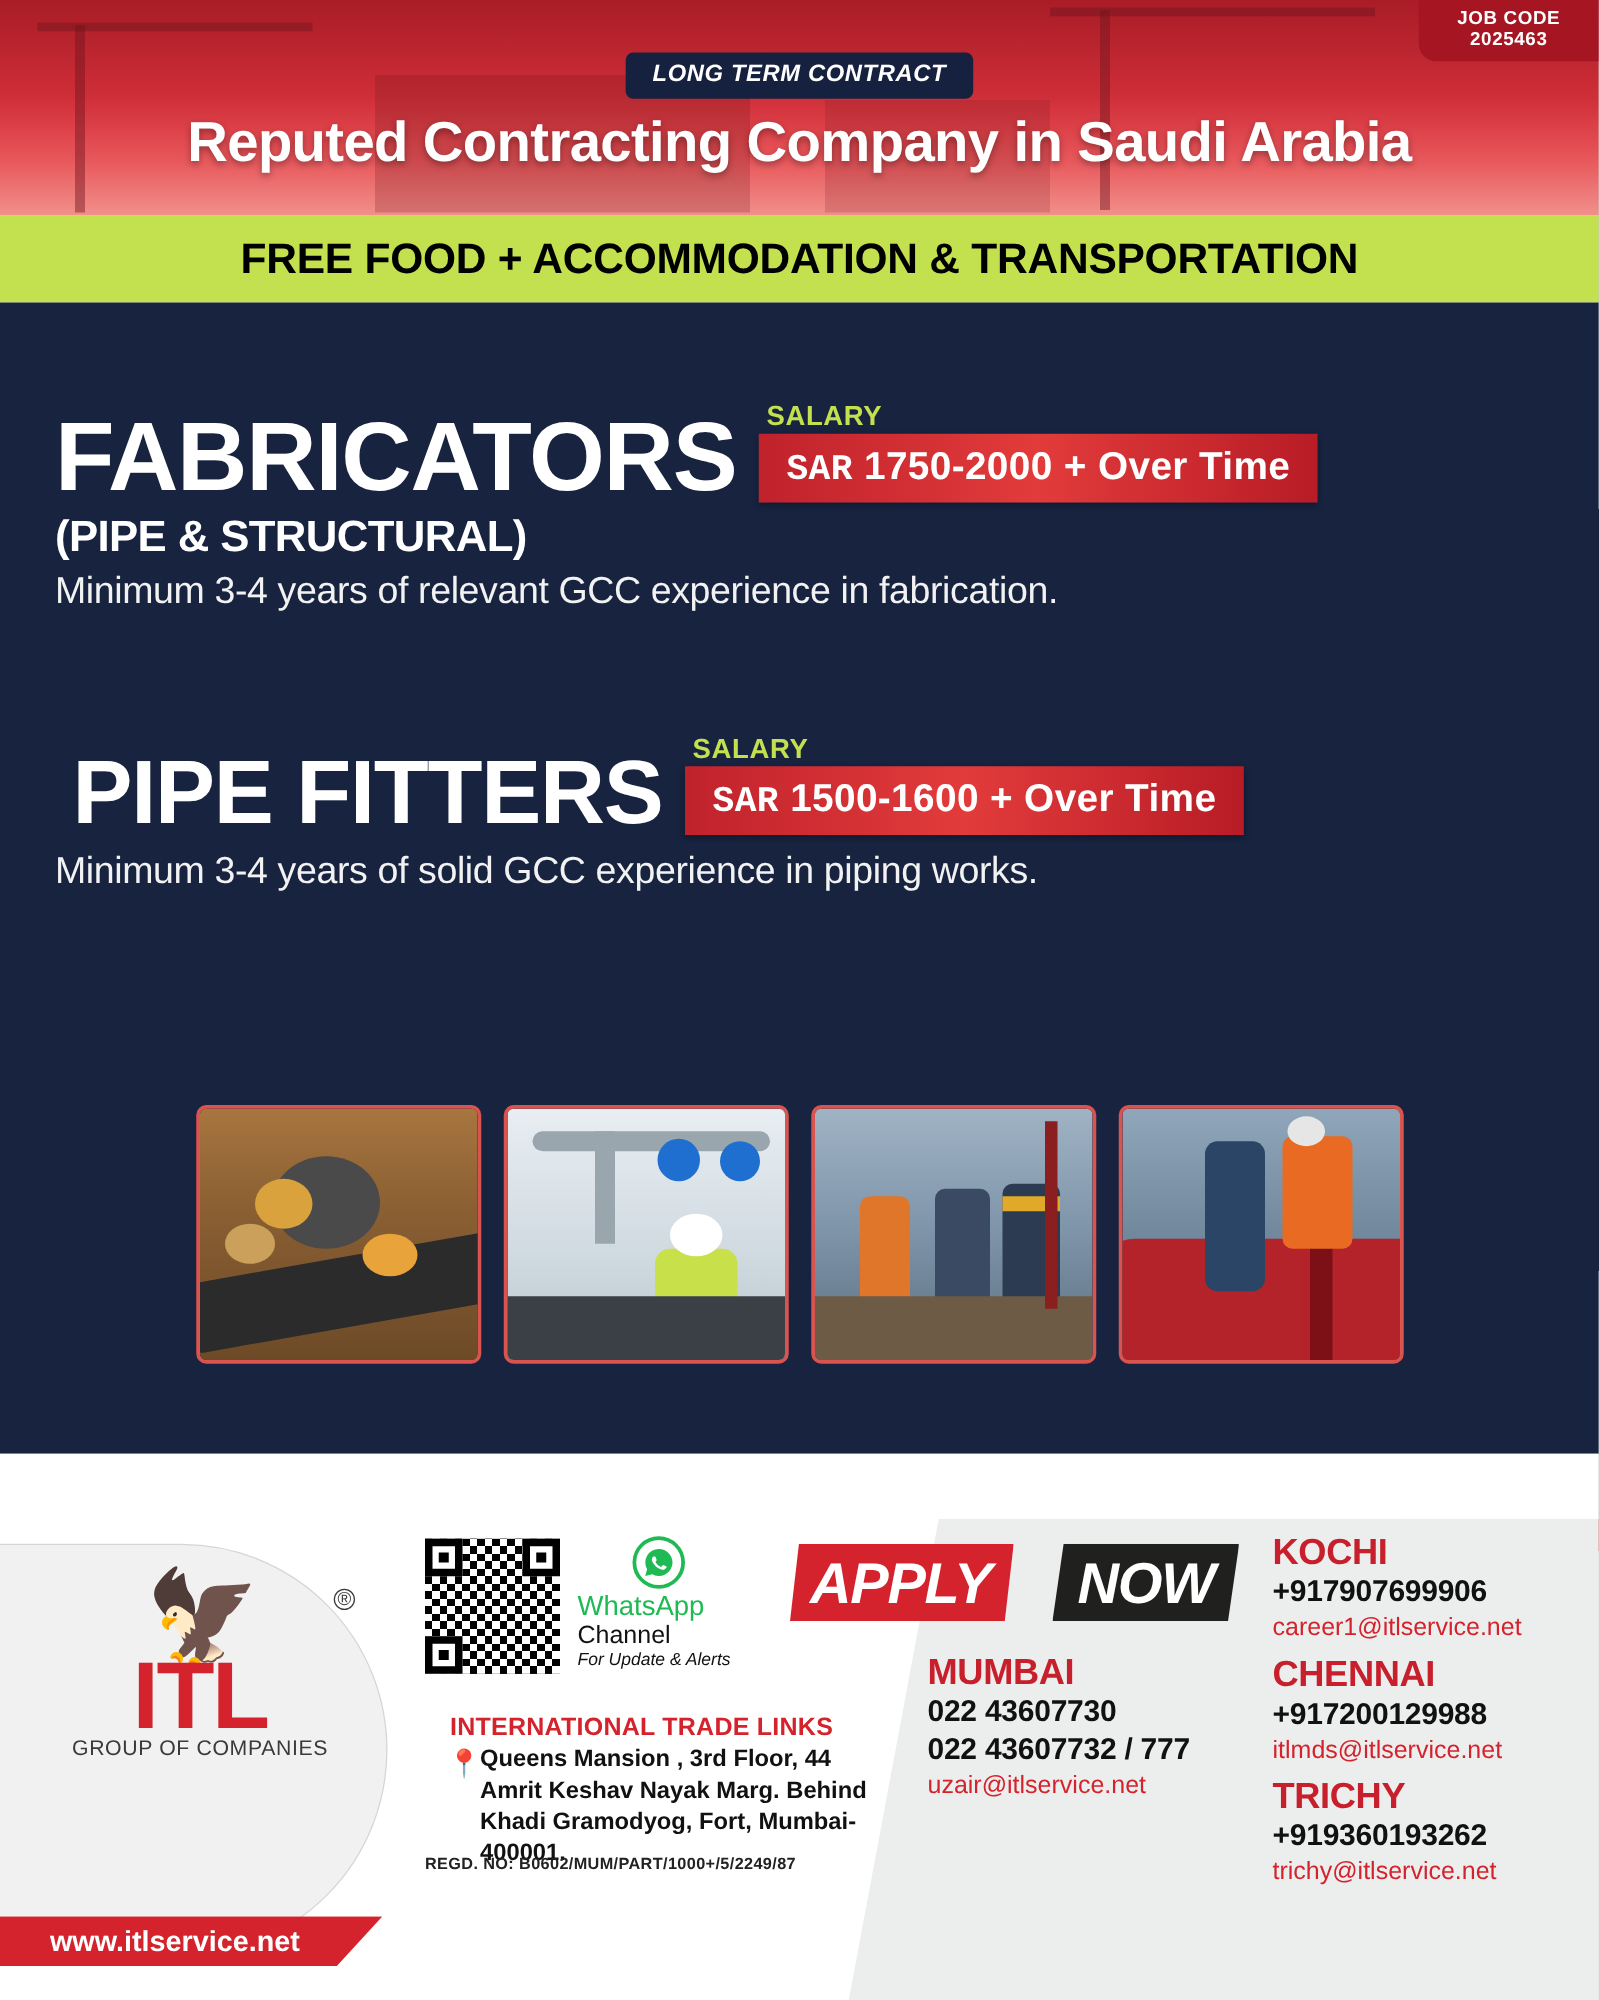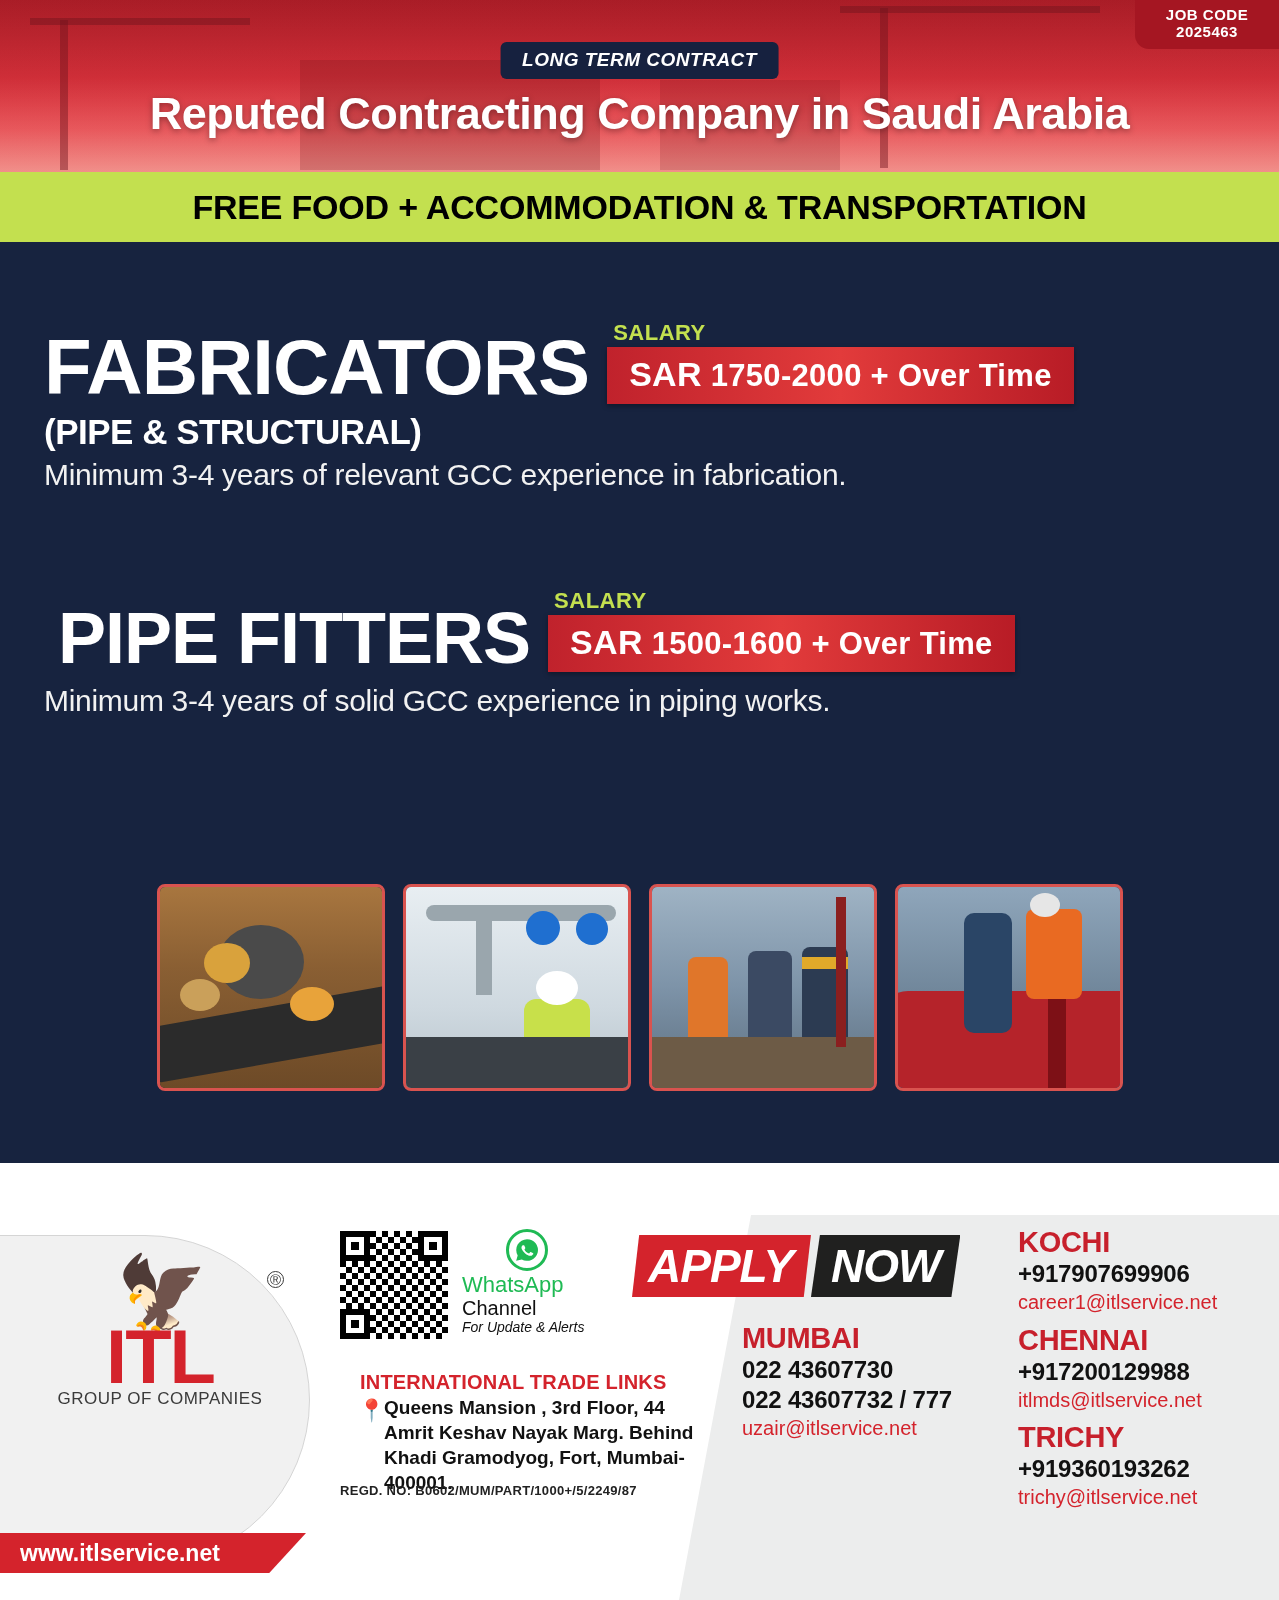--- a/index.html
+++ b/index.html
@@ -125,21 +125,21 @@
   .sal-band {
     background: linear-gradient(90deg, #c0222c 0%, #e23b3b 50%, #b81c26 100%);
     color: #ffffff;
     font-size: 31px;
     font-weight: bold;
     padding: 8px 22px 10px;
     white-space: nowrap;
     letter-spacing: 0.3px;
     box-shadow: 0 2px 5px rgba(0,0,0,0.35);
   }
-  .sal-band .cur { font-size: 34px; }
+  .sal-band .cur { font-size: 29px; font-family: Liberation Mono, monospace; }
   .job-sub {
     color: #ffffff;
     font-size: 35px;
     font-weight: bold;
     letter-spacing: -0.5px;
     margin-top: 6px;
   }
   .job-desc {
     color: #f2f2f2;
     font-size: 30px;
@@ -235,21 +235,21 @@
     left: 0;
     top: 370px;
     width: 306px;
     height: 40px;
     background: #d4232c;
     color: #ffffff;
     font-size: 23px;
     font-weight: bold;
     display: flex;
     align-items: center;
-    padding-left: 20px;
+    padding-left: 40px;
     clip-path: polygon(0 0, 100% 0, 88% 100%, 0 100%);
   }
 
   
   .qr-block { position: absolute; left: 340px; top: 68px; }
   .qr {
     width: 108px; height: 108px;
     background:
       repeating-linear-gradient(90deg,#000 0 6px,#fff 6px 12px),
       repeating-linear-gradient(0deg,#000 0 6px,#fff 6px 12px);
@@ -322,20 +322,21 @@
     width: 220px; height: 26px;
     background: #d4232c;
     clip-path: polygon(28% 0, 100% 0, 100% 100%, 0 100%);
   }
   .apply-now {
     position: absolute;
     left: 632px; top: 72px;
     display: flex;
     align-items: stretch;
     height: 62px;
+    gap: 31px;
   }
   .apply-red {
     background: #d4232c;
     color: #ffffff;
     font-size: 46px;
     font-style: italic;
     font-weight: bold;
     padding: 4px 18px 4px 16px;
     letter-spacing: -1px;
     clip-path: polygon(4% 0, 100% 0, 96% 100%, 0 100%);

